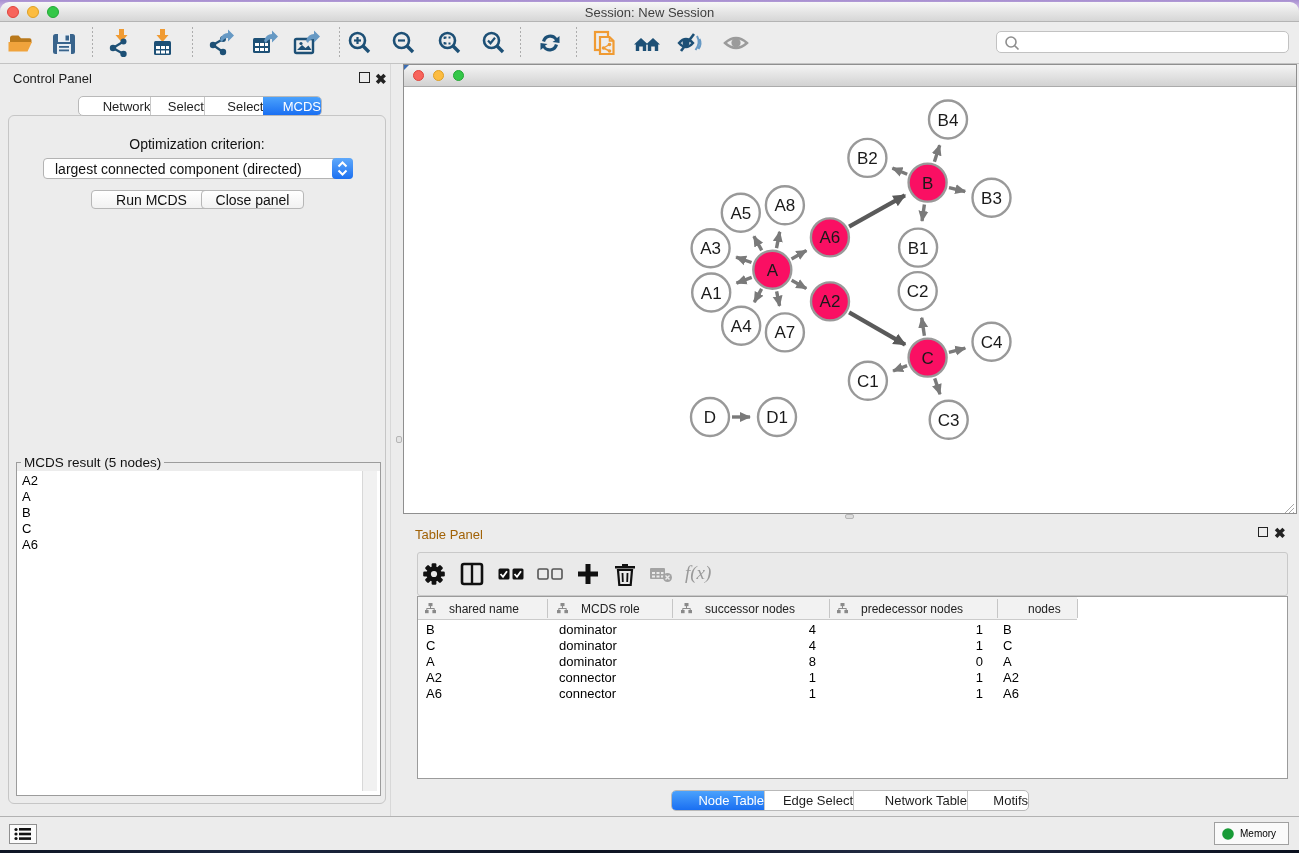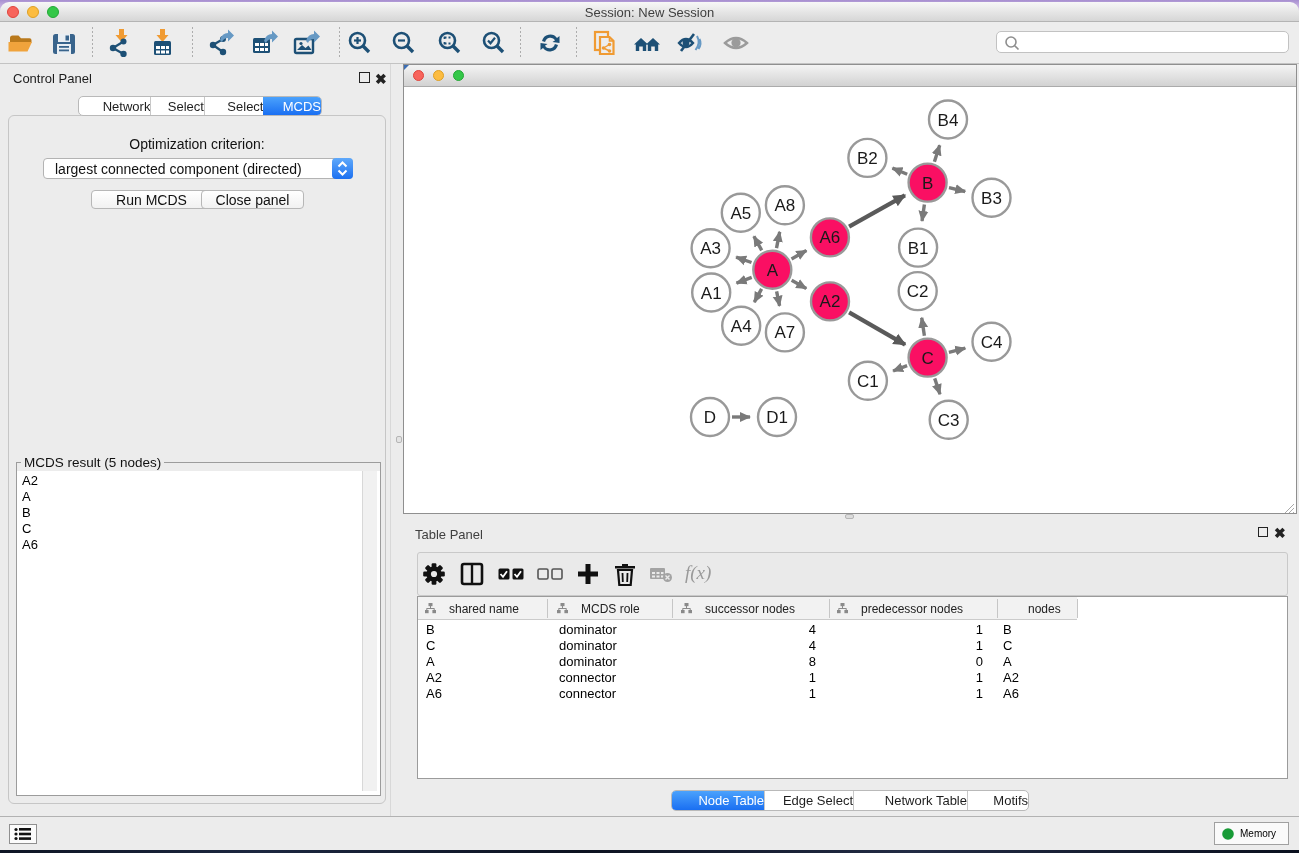--- a/index.html
+++ b/index.html
@@ -30,21 +30,21 @@
 .btn{background:linear-gradient(#ffffff,#f1f1f1);border:1px solid #b7b7b7;border-radius:4px;
  font-size:14px;color:#111;text-align:center;height:19px;top:190px;padding-top:1px}
 #fieldset{left:16px;top:462px;width:365px;height:334px;border:1px solid #9c9c9c;background:#fff}
 #legend{left:21px;top:455px;background:#ececec;padding:0 3px;font-size:13.5px;color:#111}
 #legband{left:17px;top:463px;width:363px;height:8px;background:#ececec}
 #mcdslist{left:22px;top:473px;font-size:13px;color:#000;line-height:16px}
 #ltrack{left:362px;top:471px;width:15px;height:320px;background:#f1f1f1;border-left:1px solid #d8d8d8}
 #nw{left:403px;top:64px;width:894px;height:450px;border:1px solid #8f8f8f;background:#fff}
 #nwtitle{left:0;top:0;width:100%;height:22px;background:linear-gradient(#f4f4f4,#d2d2d2);border-bottom:1px solid #ababab}
 #nwtext{top:4px;left:0;width:100%;text-align:center;font-size:13px;color:#2e2e2e}
-#tp-title{left:415px;top:527px;font-size:13px;color:#404040}
+#tp-title{left:415px;top:527px;font-size:13px;color:#a16207}
 #tptool{left:417px;top:552px;width:871px;height:44px;background:#eaeaea;border:1px solid #c9c9c9;border-radius:3px}
 #tframe{left:417px;top:596px;width:871px;height:183px;border:1px solid #9b9b9b;background:#fff}
 #thead{left:0;top:0;width:659px;height:23px;background:#f2f2f2;border-bottom:1px solid #cbcbcb}
 .hsep{position:absolute;top:2px;height:19px;width:1px;background:#c6c6c6}
 .hlabel{position:absolute;top:5px;font-size:12px;color:#222}
 .cell{position:absolute;font-size:13px;color:#000}
 #tptabs{left:671px;top:790px;width:358px;height:21px}
 #statusbar{left:0;top:816px;width:1299px;height:33px;background:#ececec;border-top:1px solid #b2b2b2}
 #listbtn{left:9px;top:824px;width:28px;height:20px;background:#fbfbfb;border:1px solid #8f8f8f}
 #membox{left:1214px;top:822px;width:75px;height:23px;background:#fafafa;border:1px solid #a0a0a0}

